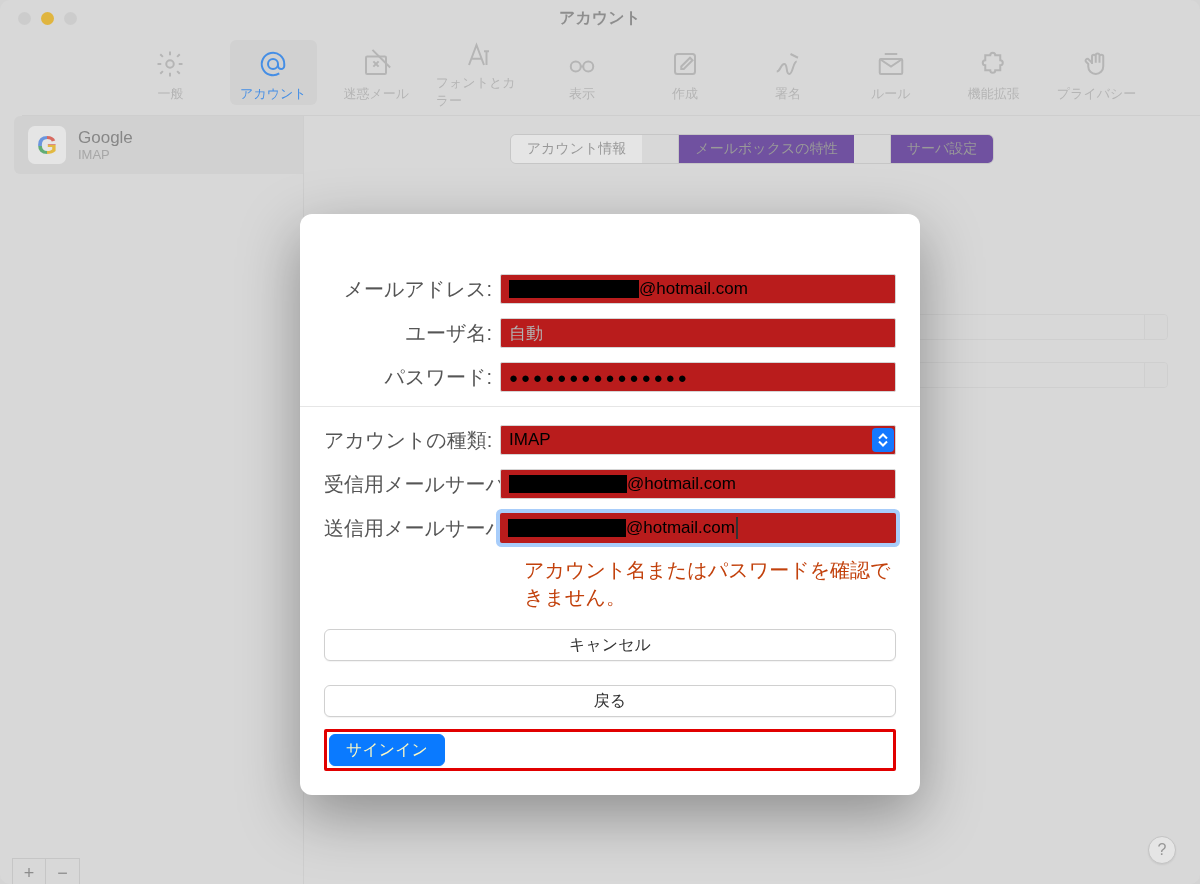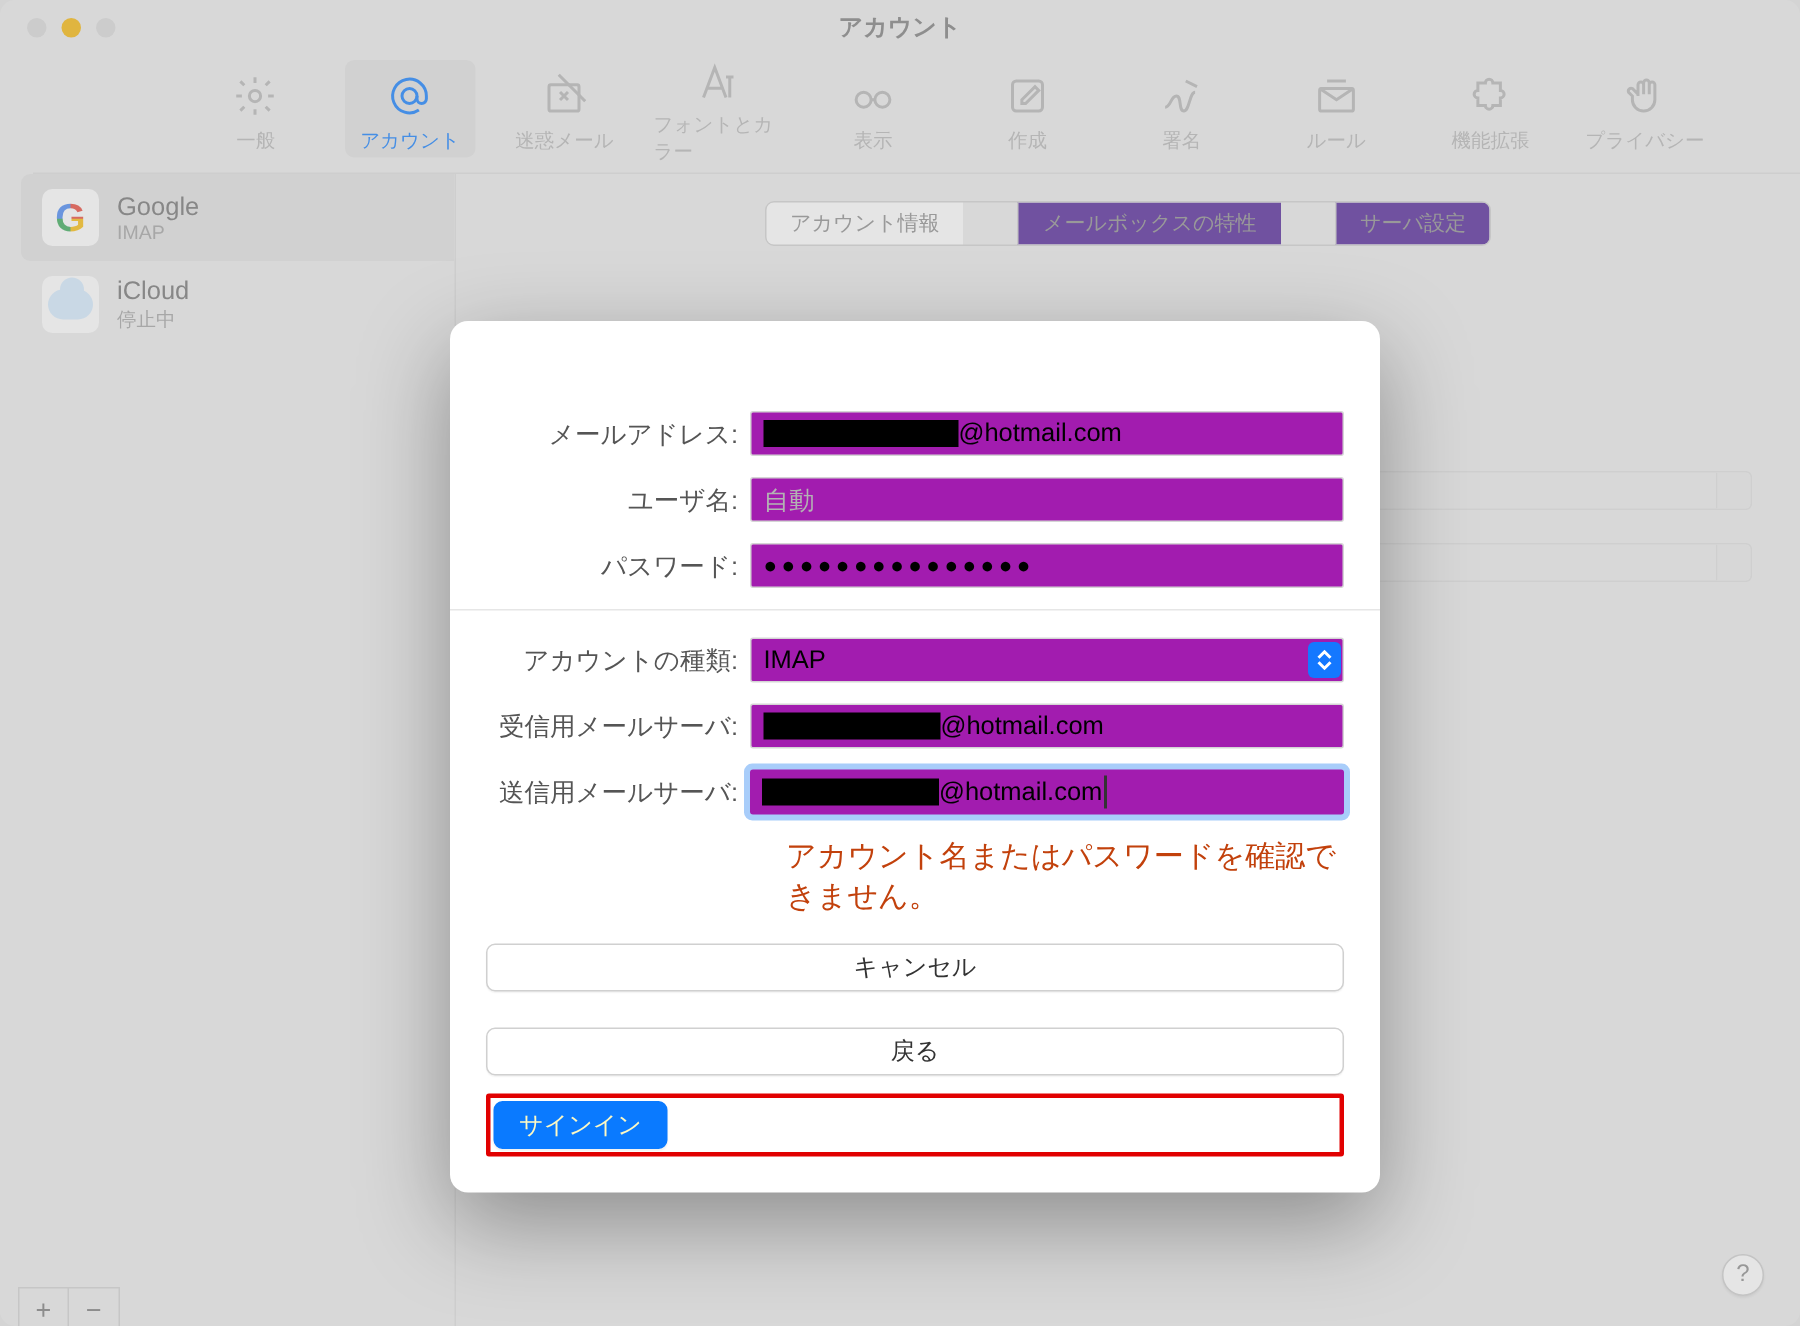--- a/index.html
+++ b/index.html
@@ -48,24 +48,24 @@
 
   .help { position: absolute; right: 24px; bottom: 20px; width: 28px; height: 28px; border-radius: 50%; background: #fff; border: 1px solid #ccc; display:flex; align-items:center; justify-content:center; color:#888; font-size:16px; box-shadow: 0 1px 2px rgba(0,0,0,.1);}
 
   
   .dim { position:absolute; inset:0; background: rgba(180,180,180,0.35); }
 
   
   .dialog { position: absolute; left: 300px; top: 214px; width: 620px; background: #fff; border-radius: 12px; box-shadow: 0 20px 60px rgba(0,0,0,.35); padding: 60px 0 24px; }
   .form   { padding: 0 24px; }
   .row { display: flex; align-items: center; margin-bottom: 14px; }
-  .lbl { width: 176px; text-align: right; font-size: 17px; color: #555; padding-right: 8px; white-space: nowrap; }
+  .lbl { width: 176px; text-align: right; font-size: 20px; color: #555; padding-right: 8px; white-space: nowrap; }
   .colon::after{content:":";}
   .fld { flex: 1; position: relative; }
-  .inp { width: 100%; height: 30px; border: 1px solid #d5d5d5; border-radius: 2px; padding: 0 8px; font-size: 17px; background: #a21caf; display:flex; align-items:center; }
+  .inp { width: 100%; height: 30px; border: 1px solid #d5d5d5; border-radius: 2px; padding: 0 8px; font-size: 17px; background: #b91c1c; display:flex; align-items:center; }
   .inp.placeholder { color: #b3b3b3; }
   .redact { display:inline-block; background:#000; height:18px; width:130px; vertical-align:middle; }
   .redact.sm { width: 118px; }
   .pwd-dots { letter-spacing: 3px; font-size: 15px; }
   .select { position: relative; }
   .sel-btn { position:absolute; right:2px; top:3px; bottom:3px; width:22px; background:#1478ff; border-radius:4px; display:flex; flex-direction:column; align-items:center; justify-content:center; }
   .sel-btn svg { width:10px; height:7px; stroke:#fff; stroke-width:2; fill:none; }
   .inp.focus { border:none; box-shadow: 0 0 0 4px #a8cdfa; }
   .err { color: #c2410c; font-size: 20px; margin: 6px 0 18px 200px; }
 
@@ -192,29 +192,20 @@
     <div class="sidebar">
       <div class="acct selected">
         <div class="acct-icon">
             <span class="google-g">G</span>
           </div>
         <div>
           <div class="acct-name">Google</div>
           <div class="acct-sub">IMAP</div>
         </div>
       </div>
-      <div class="acct">
-        <div class="acct-icon">
-            <div class="icloud-cloud"></div>
-          </div>
-        <div>
-          <div class="acct-name">iCloud</div>
-          <div class="acct-sub">停止中</div>
-        </div>
-      </div>
       <div class="sidebar-footer">
         <button class="sq-btn">+</button>
         <button class="sq-btn">−</button>
       </div>
     </div>
 
     <div class="main">
       <div class="seg">
         <div class="seg-inner">
           <button class="seg-btn selected">アカウント情報</button>

